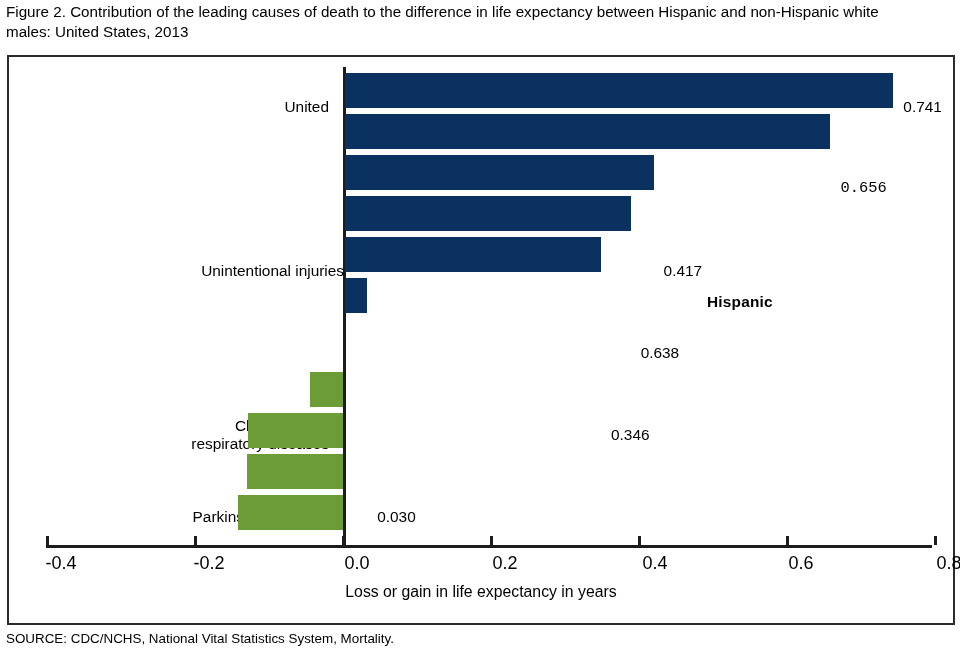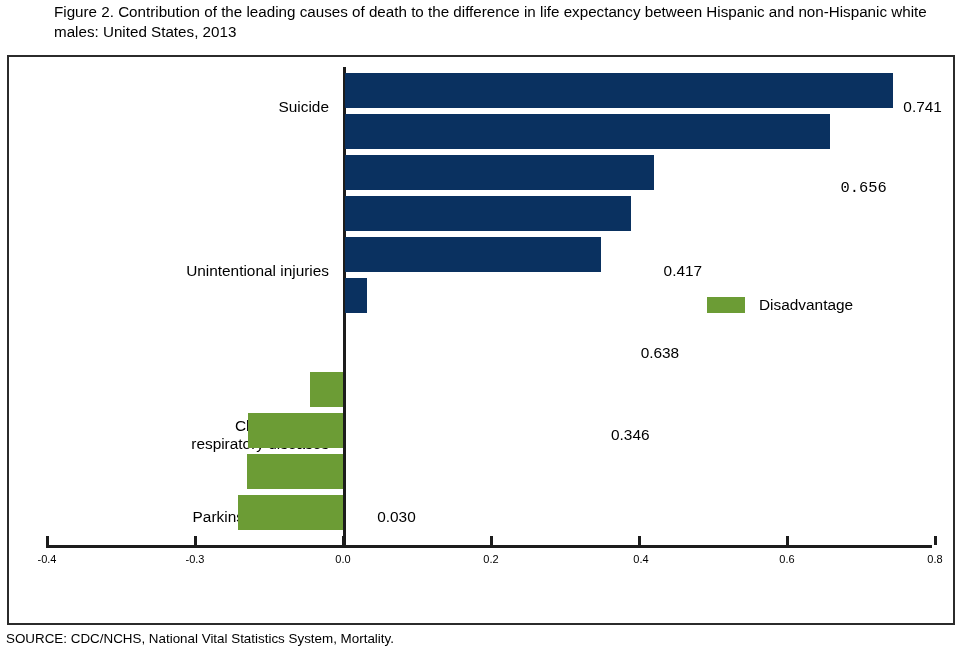--- a/index.html
+++ b/index.html
@@ -18,21 +18,20 @@
 
   
   #figure-title {
     position: absolute;
     left: 6px;
     top: 2px;
     width: 900px;
     font-size: 15.2px;
     line-height: 20px;
     color: #000;
-    margin-left: 48px;
   }
 
   
   #plot-frame {
     position: absolute;
     left: 7px;
     top: 55px;
     width: 948px;
     height: 570px;
     border: 2px solid #2b2b2b;
@@ -142,25 +141,26 @@
   .x-tick {
     position: absolute;
     top: -9px;
     width: 3px;
     height: 9px;
     background: #1c1c1c;
   }
   .x-tick-label {
     position: absolute;
     top: 8px;
-    font-size: 11px;
+    font-size: 18px;
     color: #000;
     text-align: center;
     width: 80px;
     margin-left: -40px;
+    padding-left: 14px;
   }
   #x-axis-title {
     position: absolute;
     top: 38px;
     left: 0;
     right: 0;
     text-align: center;
     font-size: 15.8px;
     color: #000;
   }
@@ -180,30 +180,30 @@
 <div id="figure-title">Figure 2. Contribution of the leading causes of death to the difference in life expectancy between Hispanic and non-Hispanic white males: United States, 2013</div>
 
 <div id="plot-frame">
   <div id="plot-area">
 
     <div id="zero-axis-line"></div>
 
     <div id="bars-container">
         <div class="bar-row" style="top: 16px;">
           <div class="bar pos" title="Cancer: 0.741" style="left: 336px; width: 548.34px;"></div>
-          <div class="cat-label right-align" style="top: 24.5px; left: 0px; width: 320px;">Suicide</div>
+          <div class="cat-label right-align" style="top: 24.5px; left: 0px; width: 320px;">United</div>
           <div class="val-label" style="top: 16px; left: 894.34px;">0.741</div>
         </div>
         <div class="bar-row" style="top: 57px;">
           <div class="bar pos" title="Heart disease: 0.656" style="left: 336px; width: 485.44px;"></div>
           <div class="val-label" style="top: 57px; left: 831.44px; font-family: Liberation Mono, monospace;">0.656</div>
         </div>
         <div class="bar-row" style="top: 98px;">
           <div class="bar pos" title="Unintentional injuries: 0.417" style="left: 336px; width: 308.58px;"></div>
-          <div class="cat-label right-align" style="top: 106.5px; left: 0px; width: 320px;">Unintentional injuries</div>
+          <div class="cat-label right-align" style="top: 106.5px; left: 0px; width: 320px; padding-left: 15px;">Unintentional injuries</div>
           <div class="val-label" style="top: 98px; left: 654.58px;">0.417</div>
         </div>
         <div class="bar-row" style="top: 139px;">
           <div class="bar pos" title="Suicide: 0.386" style="left: 336px; width: 285.64px;"></div>
           <div class="val-label" style="top: 139px; left: 631.64px;">0.638</div>
         </div>
         <div class="bar-row" style="top: 180px;">
           <div class="bar pos" title="Chronic lower respiratory diseases: 0.346" style="left: 336px; width: 256.04px;"></div>
           <div class="cat-label right-align" style="top: 179.5px; left: 0px; width: 320px;">Chronic lower
 respiratory diseases</div>
@@ -222,42 +222,40 @@
         </div>
         <div class="bar-row" style="top: 397.3px;">
           <div class="bar neg" title="Diabetes: -0.12968" style="left: 238.037px; width: 95.9632px;"></div>
         </div>
         <div class="bar-row" style="top: 438.3px;">
           <div class="bar neg" title="Homicide: -0.14163" style="left: 229.194px; width: 104.806px;"></div>
         </div>
       </div>
 
     <div id="legend">
-      <div class="legend-item">
-        <span class="legend-swatch dis"></span>
-        <span class="legend-label">Disadvantage</span>
-      </div>
+      <div id="legend-title">Hispanic</div>
     </div>
 
     <div id="x-axis">
       <div id="x-axis-line"></div>
       <div id="x-ticks">
           <div class="x-tick" style="left: 37px;"></div>
           <div class="x-tick-label" style="left: 38px;">-0.4</div>
           <div class="x-tick" style="left: 185px;"></div>
-          <div class="x-tick-label" style="left: 186px;">-0.3</div>
+          <div class="x-tick-label" style="left: 186px;">-0.2</div>
           <div class="x-tick" style="left: 333px;"></div>
           <div class="x-tick-label" style="left: 334px;">0.0</div>
           <div class="x-tick" style="left: 481px;"></div>
           <div class="x-tick-label" style="left: 482px;">0.2</div>
           <div class="x-tick" style="left: 629px;"></div>
           <div class="x-tick-label" style="left: 632px;">0.4</div>
           <div class="x-tick" style="left: 777px;"></div>
           <div class="x-tick-label" style="left: 778px;">0.6</div>
           <div class="x-tick" style="left: 925px;"></div>
           <div class="x-tick-label" style="left: 926px;">0.8</div>
         </div>
+      <div id="x-axis-title">Loss or gain in life expectancy in years</div>
     </div>
 
   </div>
 </div>
 
 <div id="source-note">SOURCE: CDC/NCHS, National Vital Statistics System, Mortality.</div>
 
 </body></html>

